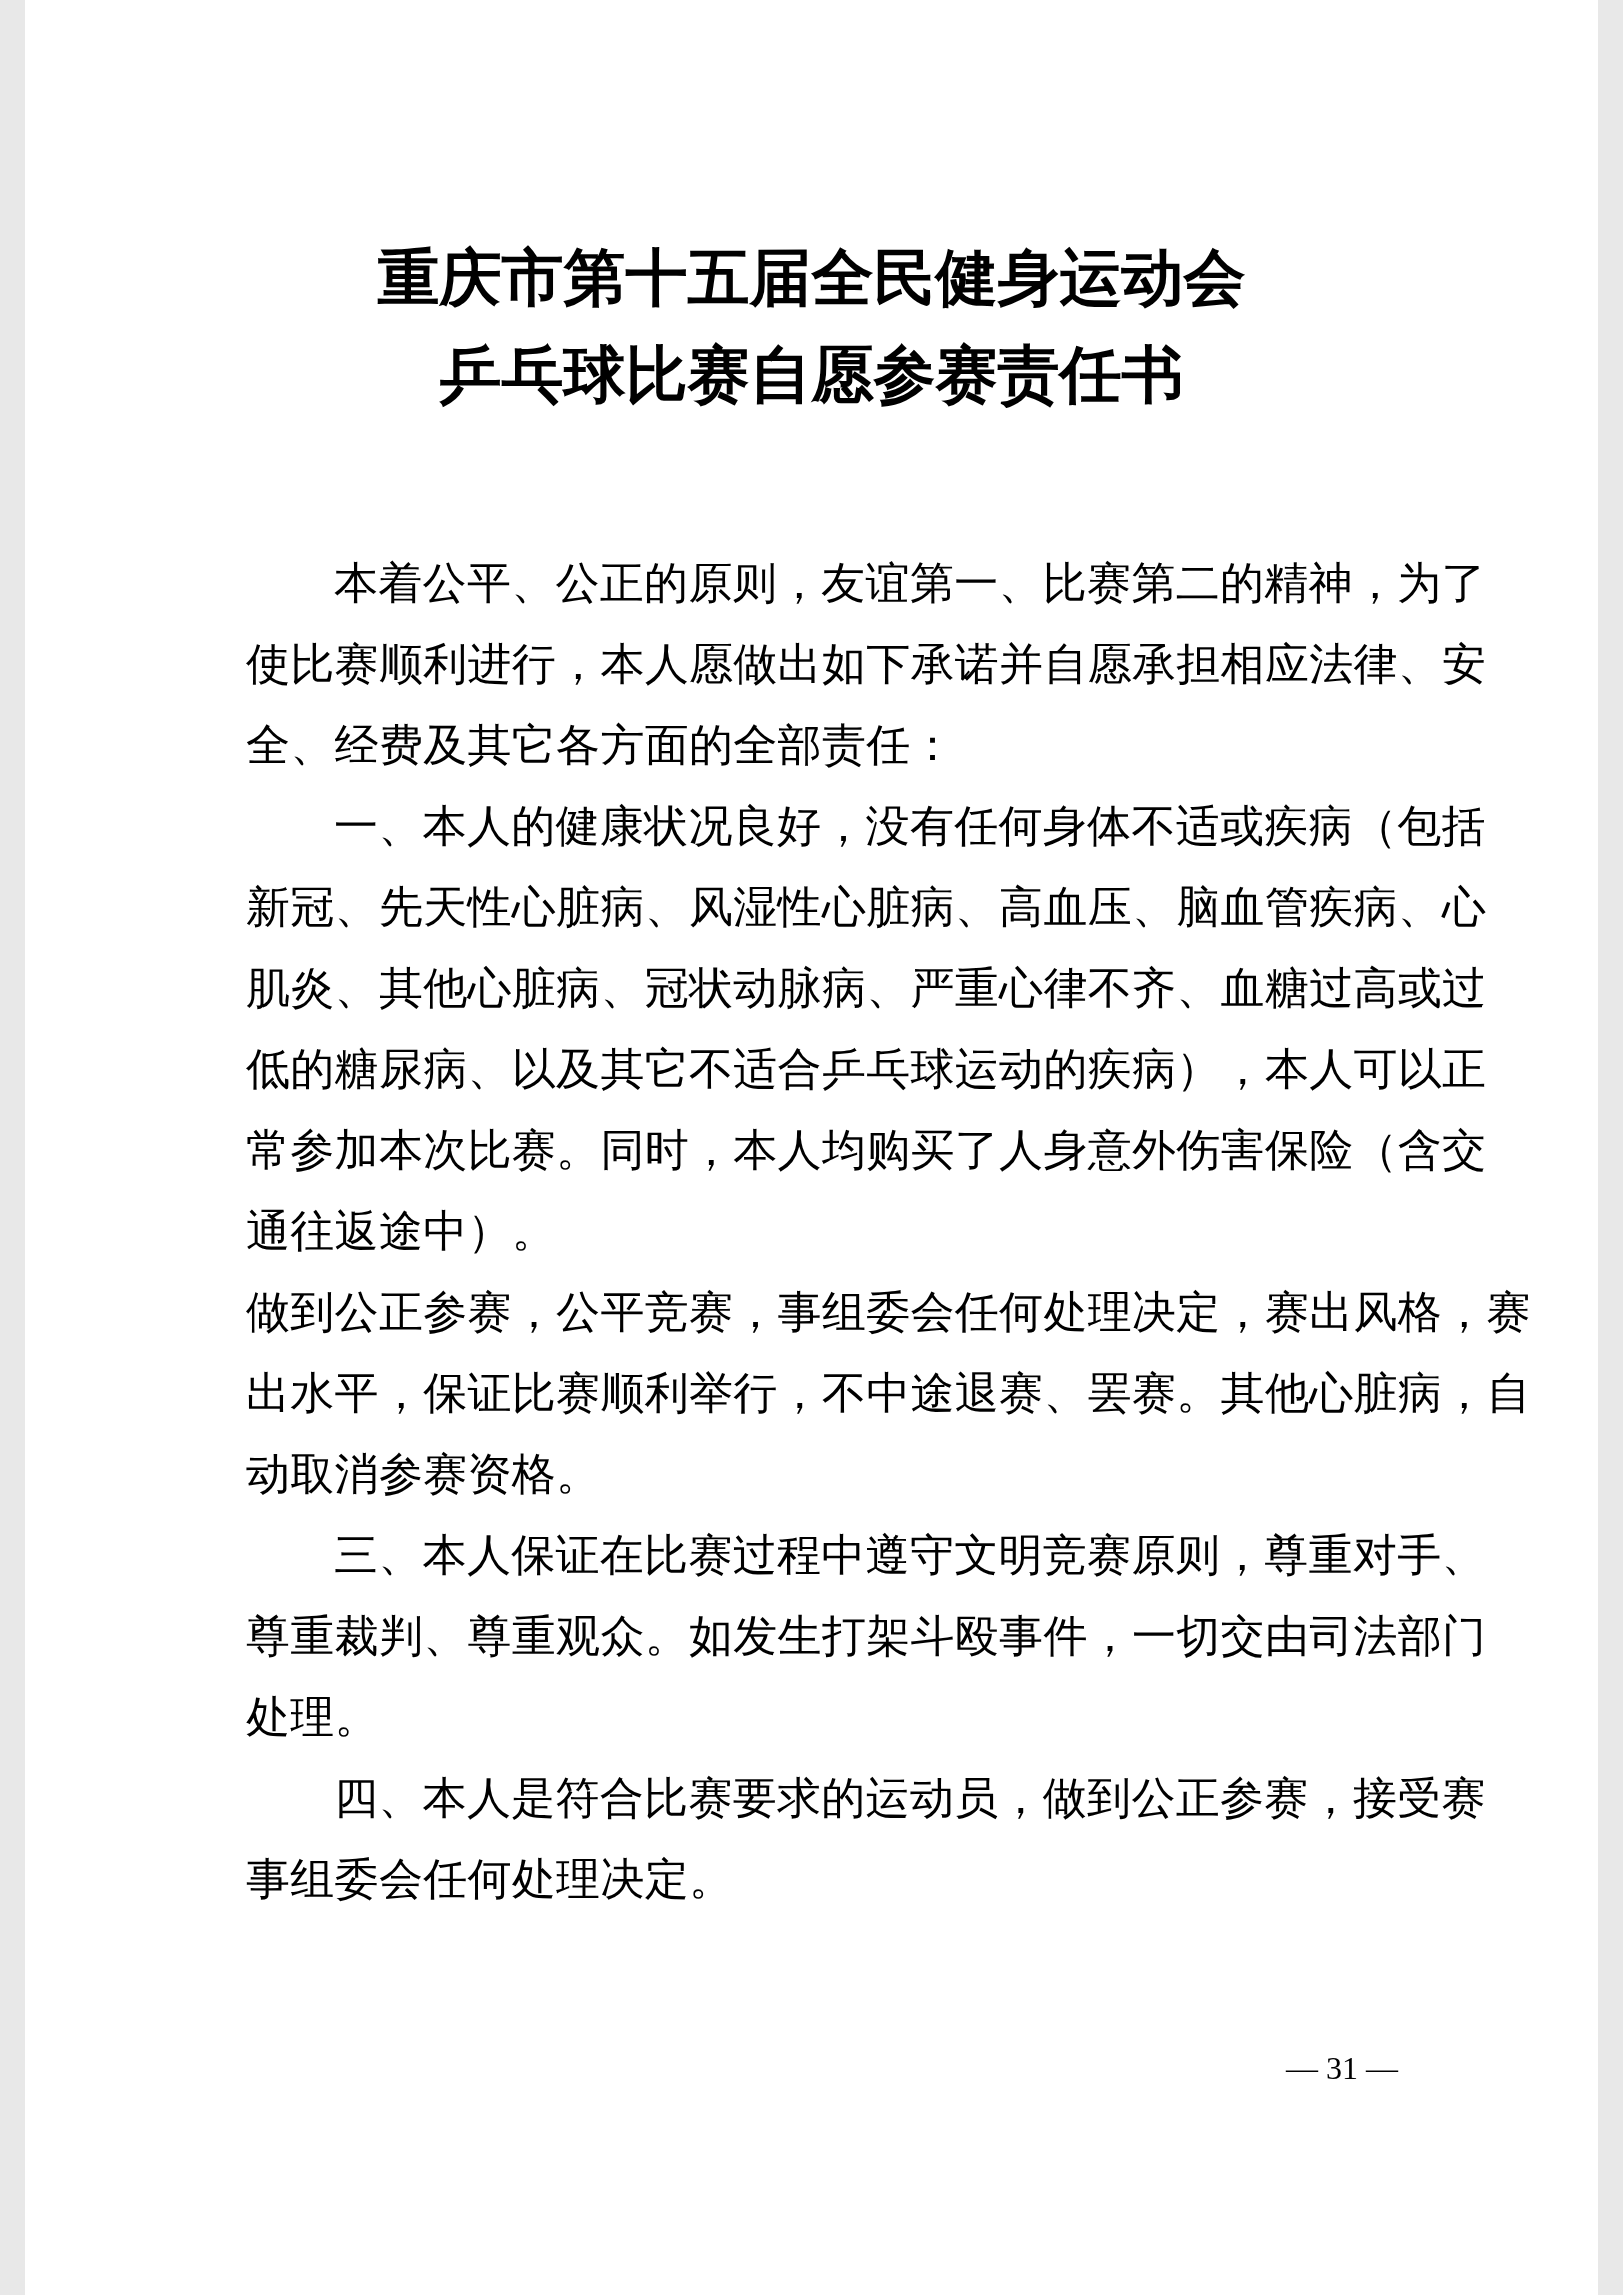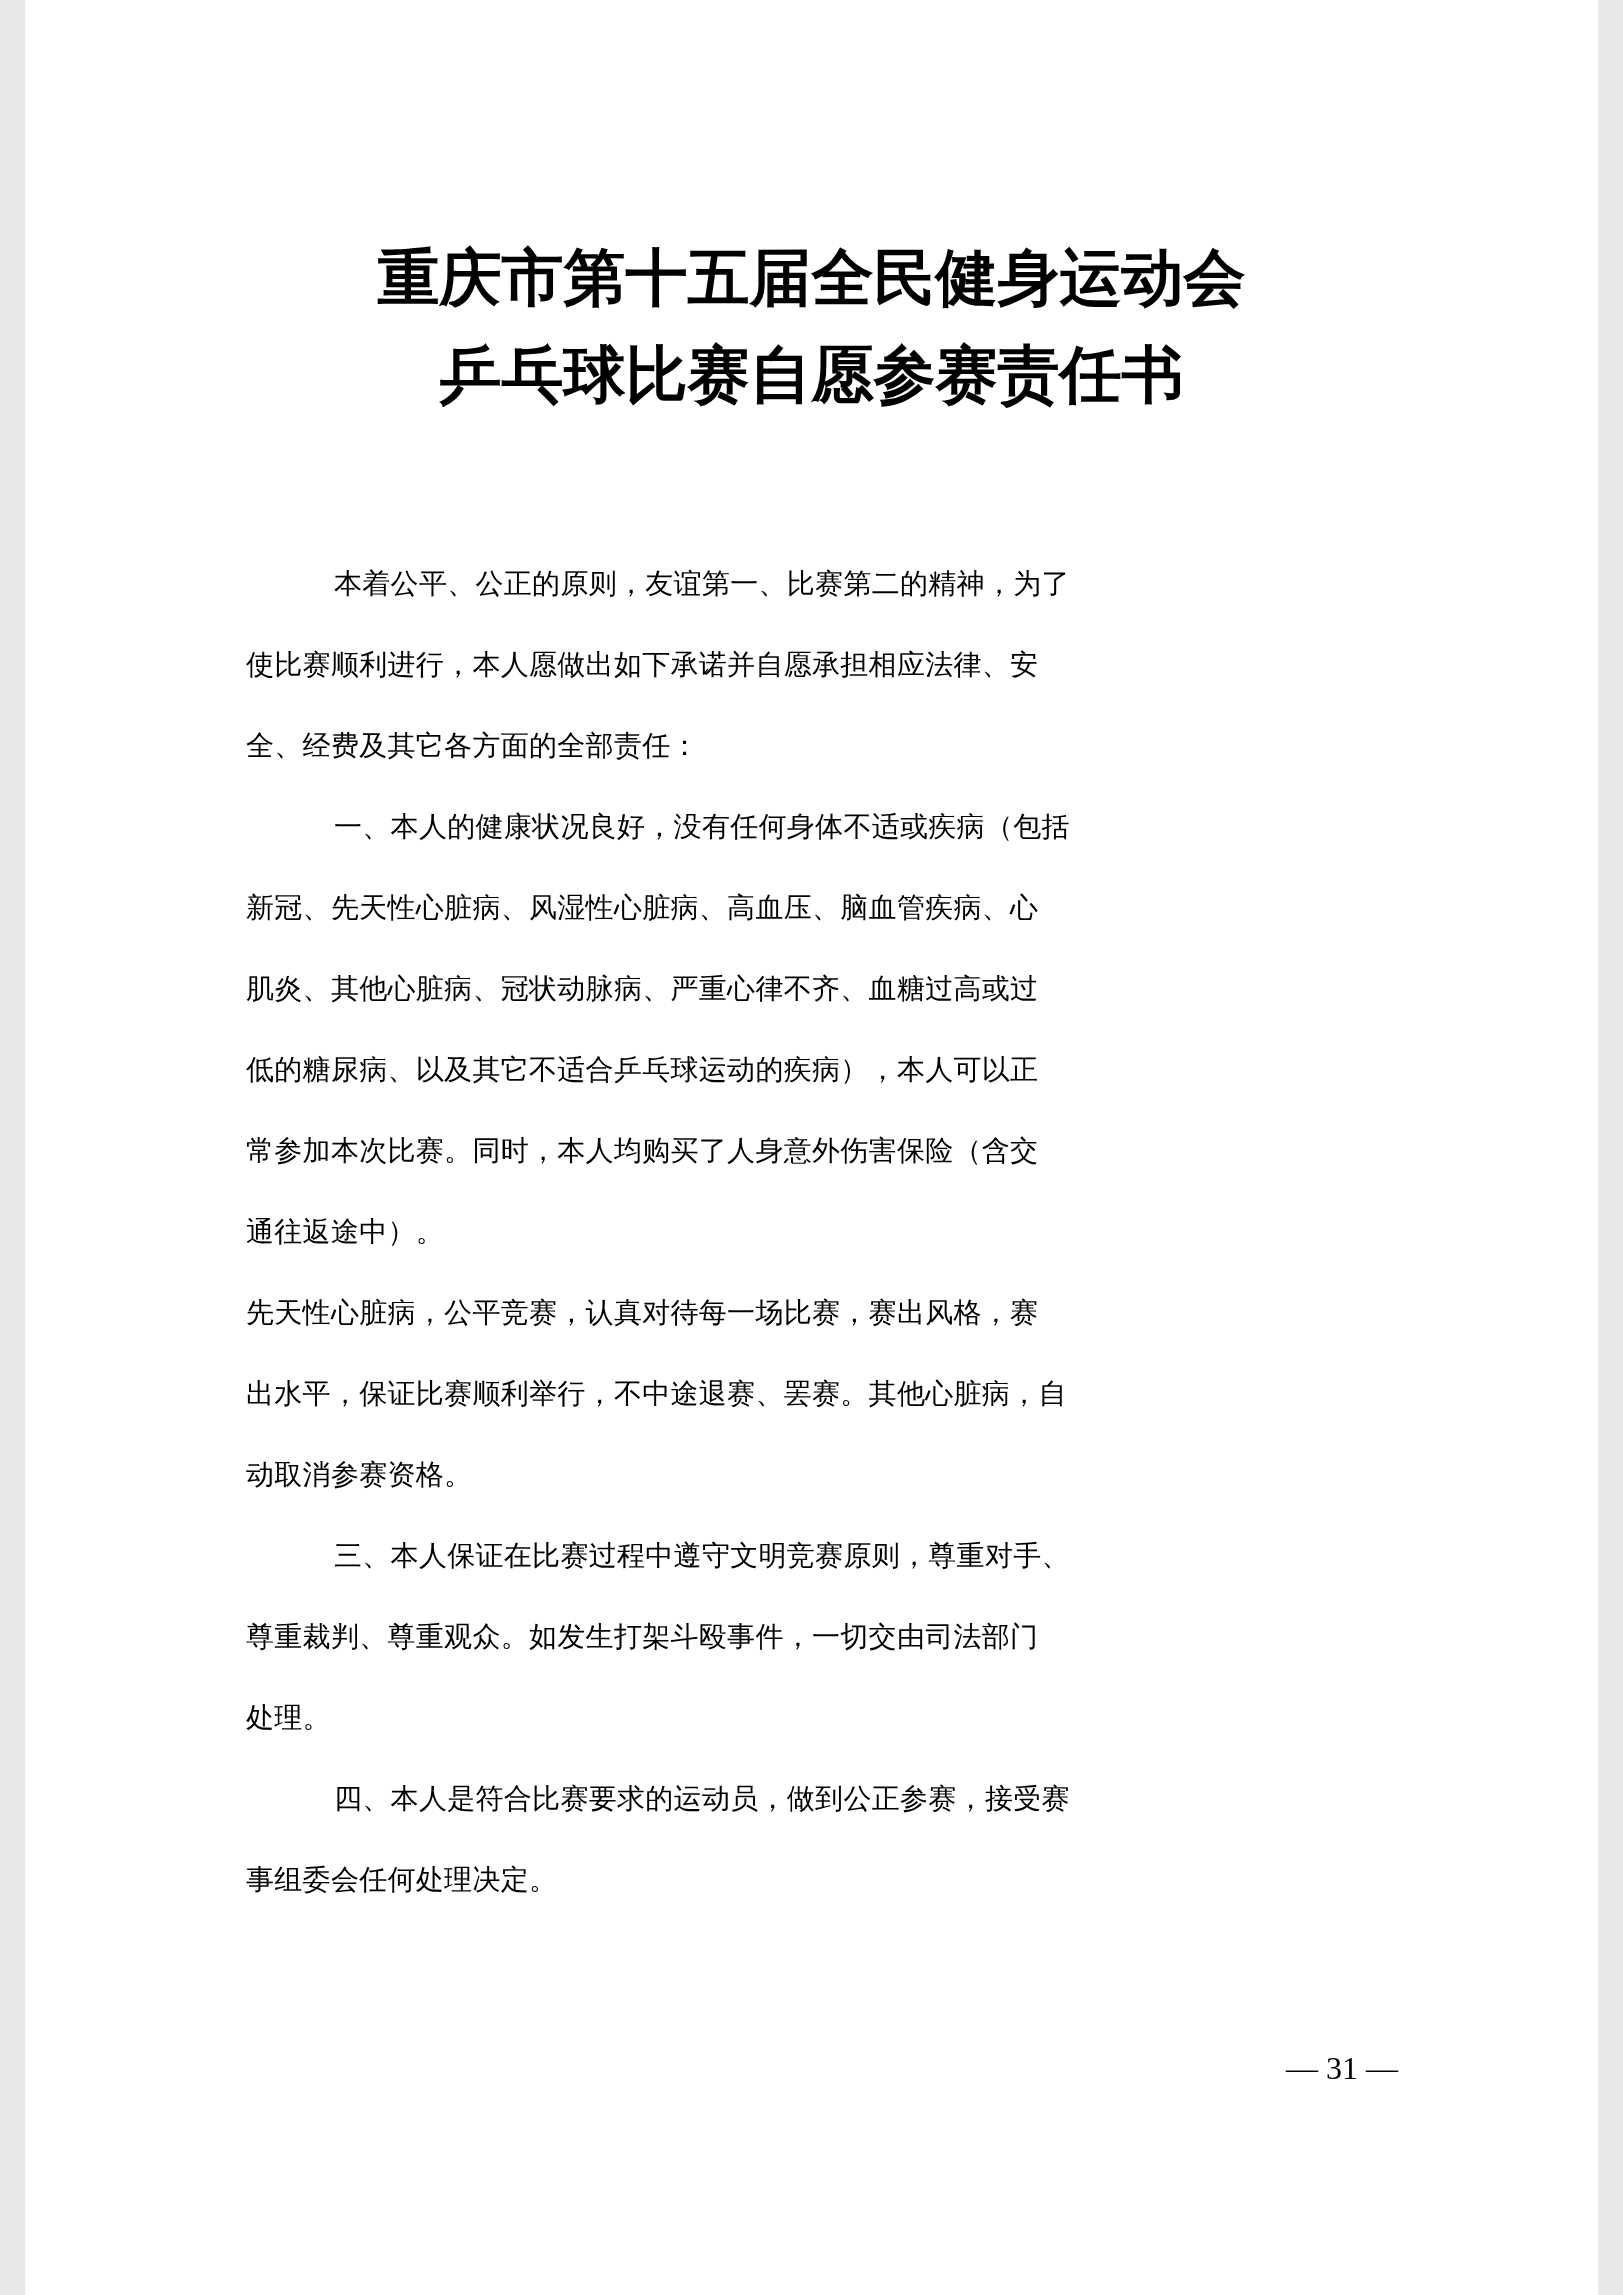--- a/index.html
+++ b/index.html
@@ -27,21 +27,21 @@
     font-size: 62px;
     line-height: 97px;
     letter-spacing: 0px;
     white-space: nowrap;
   }
   .doc-body {
     position: absolute;
     top: 543px;
     left: 221px;
     width: 1231px;
-    font-size: 28px;
+    font-size: 44px;
     letter-spacing: 0.3px;
   }
   .line {
     height: 81px;
     line-height: 81px;
     white-space: nowrap;
     text-align: left;
   }
   .line.indent {
     padding-left: 88px;
@@ -68,21 +68,21 @@
   <div class="doc-body">
     <div class="line indent">本着公平、公正的原则，友谊第一、比赛第二的精神，为了</div>
     <div class="line">使比赛顺利进行，本人愿做出如下承诺并自愿承担相应法律、安</div>
     <div class="line">全、经费及其它各方面的全部责任：</div>
     <div class="line indent">一、本人的健康状况良好，没有任何身体不适或疾病（包括</div>
     <div class="line">新冠、先天性心脏病、风湿性心脏病、高血压、脑血管疾病、心</div>
     <div class="line">肌炎、其他心脏病、冠状动脉病、严重心律不齐、血糖过高或过</div>
     <div class="line">低的糖尿病、以及其它不适合乒乓球运动的疾病），本人可以正</div>
     <div class="line">常参加本次比赛。同时，本人均购买了人身意外伤害保险（含交</div>
     <div class="line">通往返途中）。</div>
-    <div class="line">先天性心脏病，公平竞赛，认真对待每一场比赛，赛出风格，赛</div>
+    <div class="line">做到公正参赛，公平竞赛，事组委会任何处理决定，赛出风格，赛</div>
     <div class="line">出水平，保证比赛顺利举行，不中途退赛、罢赛。其他心脏病，自</div>
     <div class="line">动取消参赛资格。</div>
     <div class="line indent">三、本人保证在比赛过程中遵守文明竞赛原则，尊重对手、</div>
     <div class="line">尊重裁判、尊重观众。如发生打架斗殴事件，一切交由司法部门</div>
     <div class="line">处理。</div>
     <div class="line indent">四、本人是符合比赛要求的运动员，做到公正参赛，接受赛</div>
     <div class="line">事组委会任何处理决定。</div>
   </div>
 
   <div class="page-footer">— 31 —</div>

